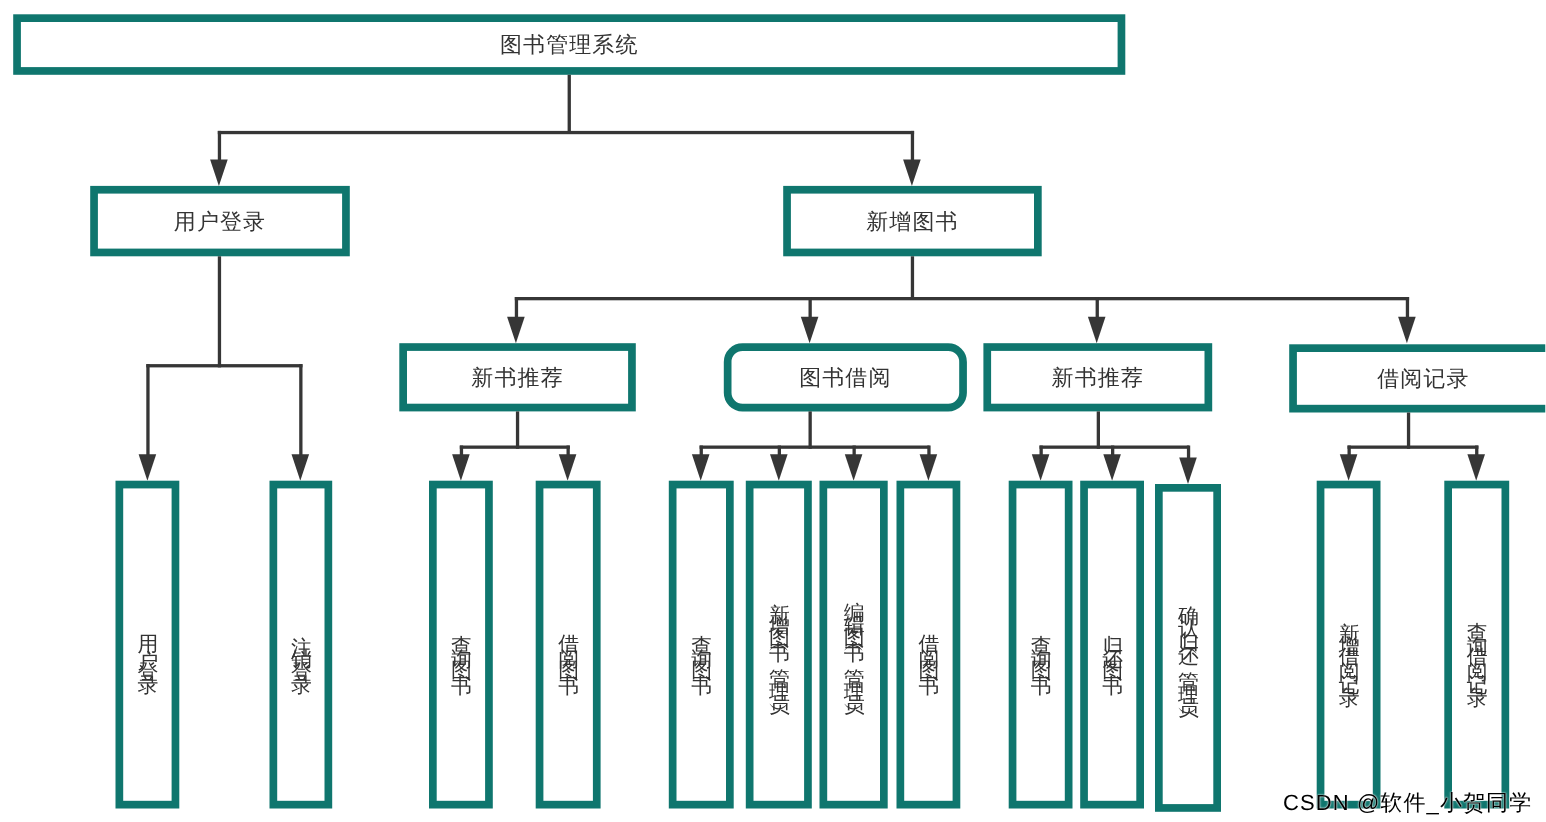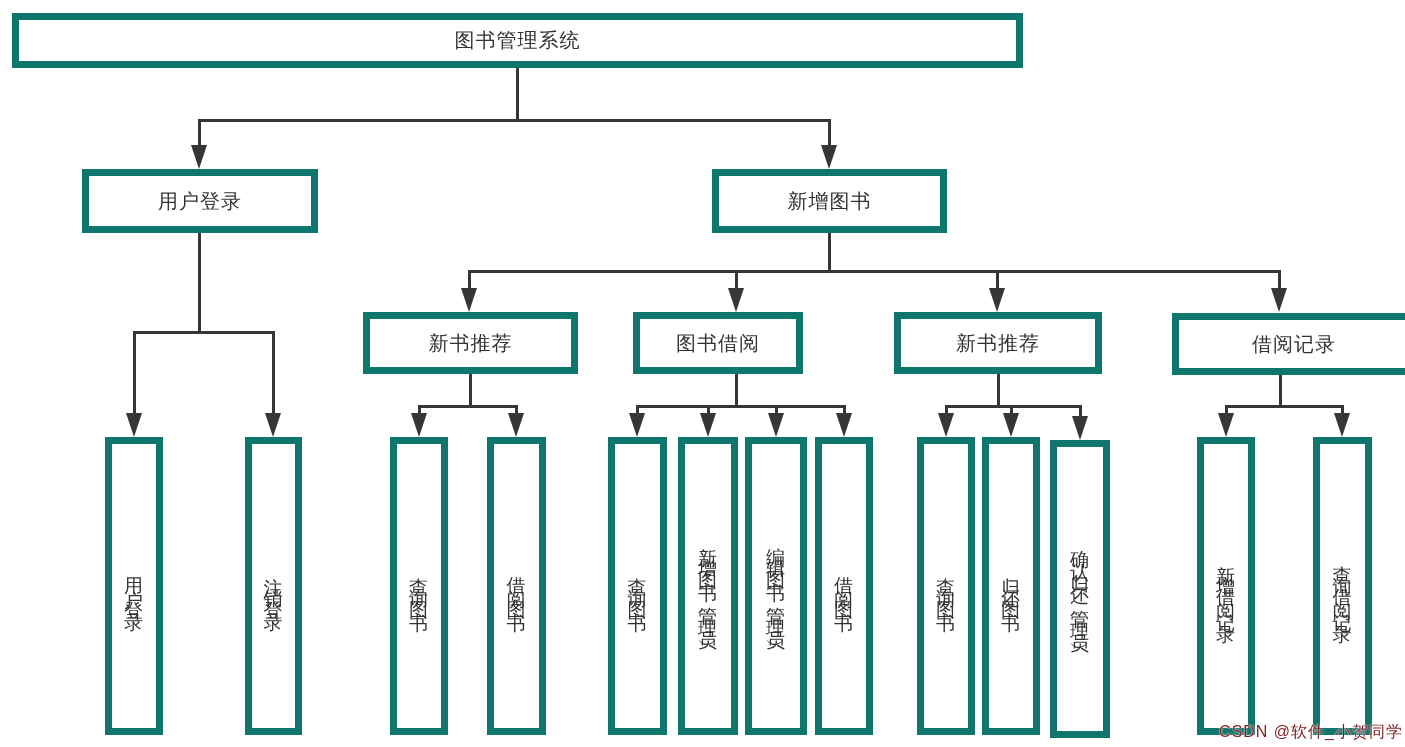--- a/index.html
+++ b/index.html
@@ -34,24 +34,24 @@
   .vline { position: absolute; width: 3px; background: #363636; }
   .arrow {
     position: absolute;
     width: 0; height: 0;
     border-left: 8px solid transparent;
     border-right: 8px solid transparent;
     border-top: 24px solid #363636;
   }
   .watermark {
     position: absolute;
-    right: 2px;
+    right: 12px;
     bottom: 4px;
-    font-size: 16px;
-    color: #7f1d1d;
+    font-size: 20px;
+    color: #000000;
     text-shadow: 0 0 2px #ffffff, 0 0 1px #ffffff;
     letter-spacing: 1px;
     z-index: 10;
   }
 </style>
 </head>
 <body>
 
 <div id="stage">
 
@@ -87,21 +87,21 @@
   <div class="vline" style="left:996px; top:270px; height:22px;"></div>
   <div class="vline" style="left:1278px; top:270px; height:22px;"></div>
   <div class="arrow" style="left:461px; top:288px;"></div>
   <div class="arrow" style="left:728px; top:288px;"></div>
   <div class="arrow" style="left:989px; top:288px;"></div>
   <div class="arrow" style="left:1271px; top:288px;"></div>
 
   <div class="box" style="left:363px; top:312px; width:215px; height:62px;">
     <span>新书推荐</span>
   </div>
-  <div class="box" style="left:633px; top:312px; width:170px; height:62px;">
+  <div class="box" style="left:658px; top:312px; width:221px; height:62px;border-radius:17px;">
     <span>图书借阅</span>
   </div>
   <div class="box" style="left:894px; top:312px; width:208px; height:62px;">
     <span>新书推荐</span>
   </div>
   <div class="box" style="left:1172px; top:313px; width:244px; height:62px;">
     <span>借阅记录</span>
   </div>
 
   <div class="vline" style="left:469px; top:374px; height:34px;"></div>

